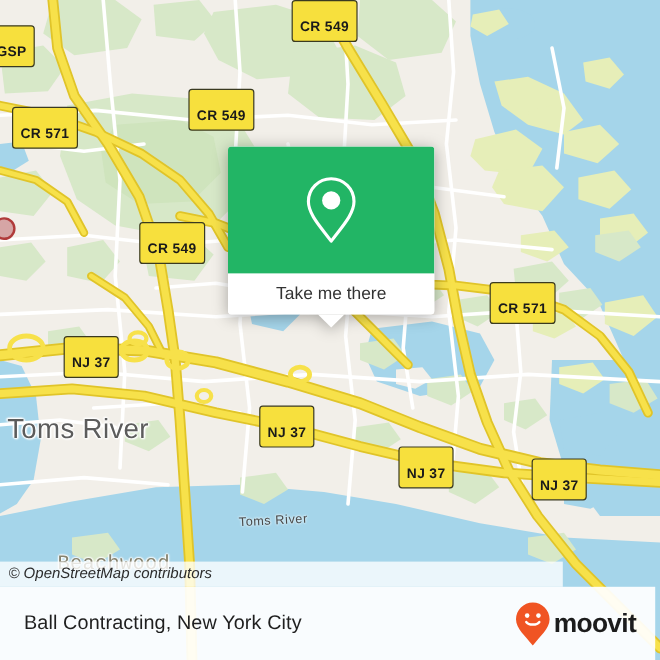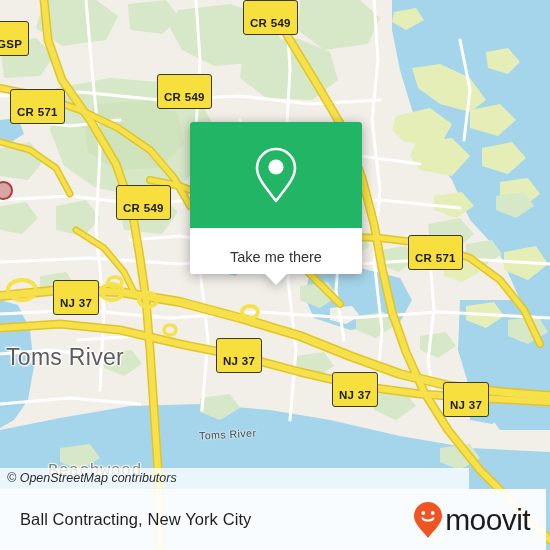--- a/index.html
+++ b/index.html
@@ -105,21 +105,20 @@
     justify-content: center;
   }
   .card-footer {
     background: #fff;
     height: 34px;
     display: flex;
     align-items: center;
     justify-content: center;
     color: #333;
     font-size: 14.5px;
-    margin-top: 12px;
   }
   .card-arrow {
     position: absolute;
     left: 50%;
     bottom: -11px;
     margin-left: -11px;
     width: 0; height: 0;
     border-left: 11px solid transparent;
     border-right: 11px solid transparent;
     border-top: 11px solid #fff;
@@ -159,24 +158,25 @@
     font-size: 16.5px;
     color: #1f1f1f;
     letter-spacing: 0.1px;
   }
   #brand {
     display: flex;
     align-items: center;
     gap: 2px;
   }
   #brand-wordmark {
-    font-size: 30px;
+    font-size: 22px;
     color: #1c1c1c;
     letter-spacing: -0.6px;
     line-height: 1;
+    font-weight: bold;
   }
 </style>
 </head>
 <body>
 
 <div id="app">
 
   <div id="map">
     <svg width="550" height="550" viewBox="0 0 550 550">
 

